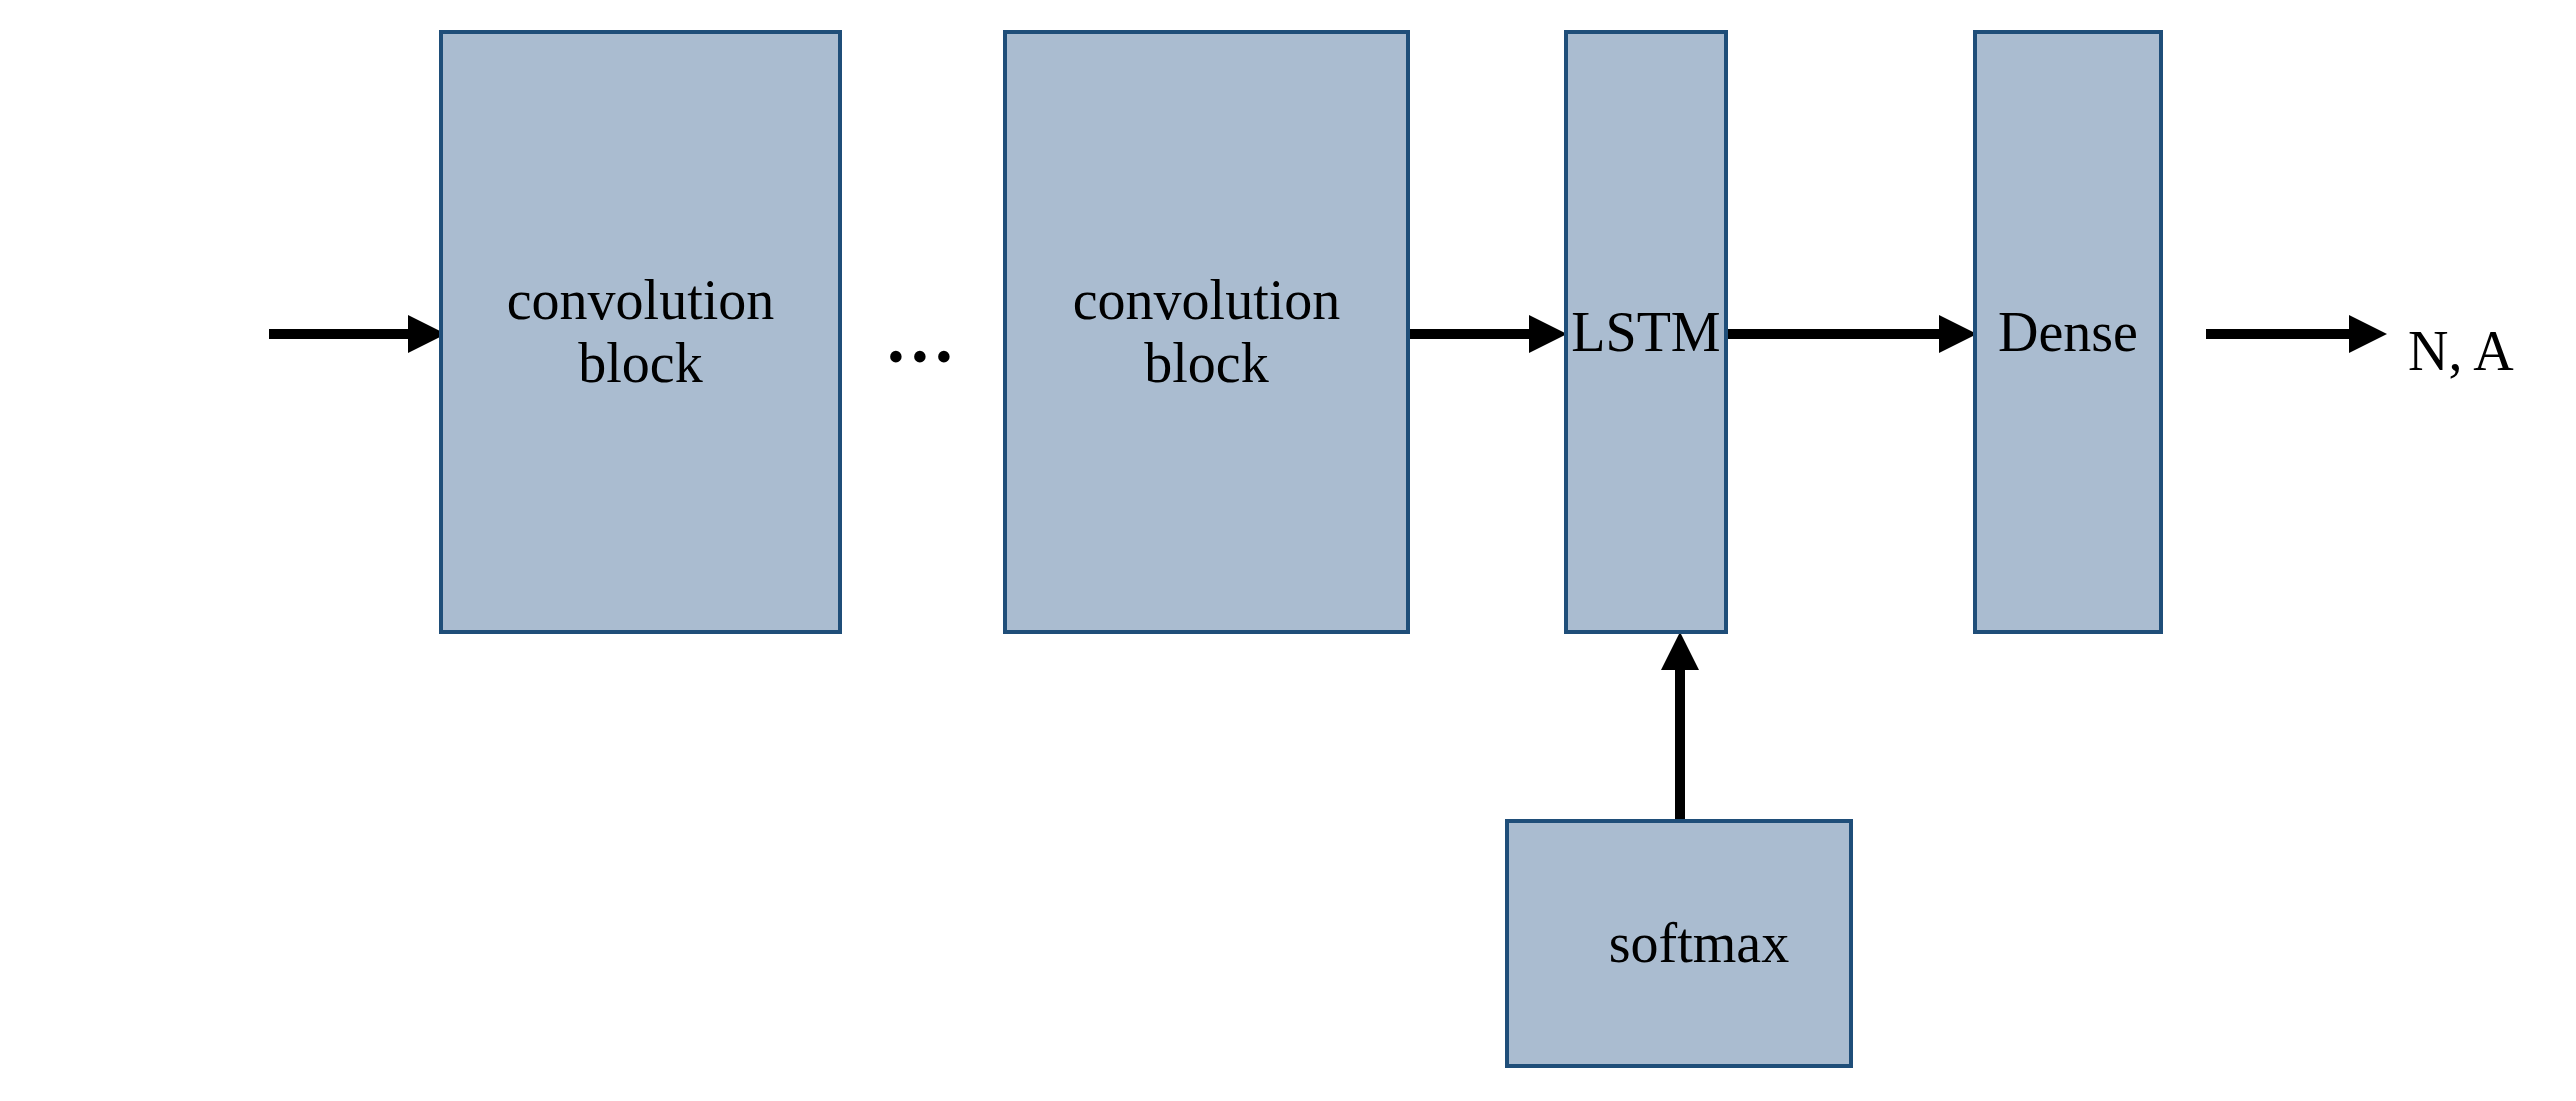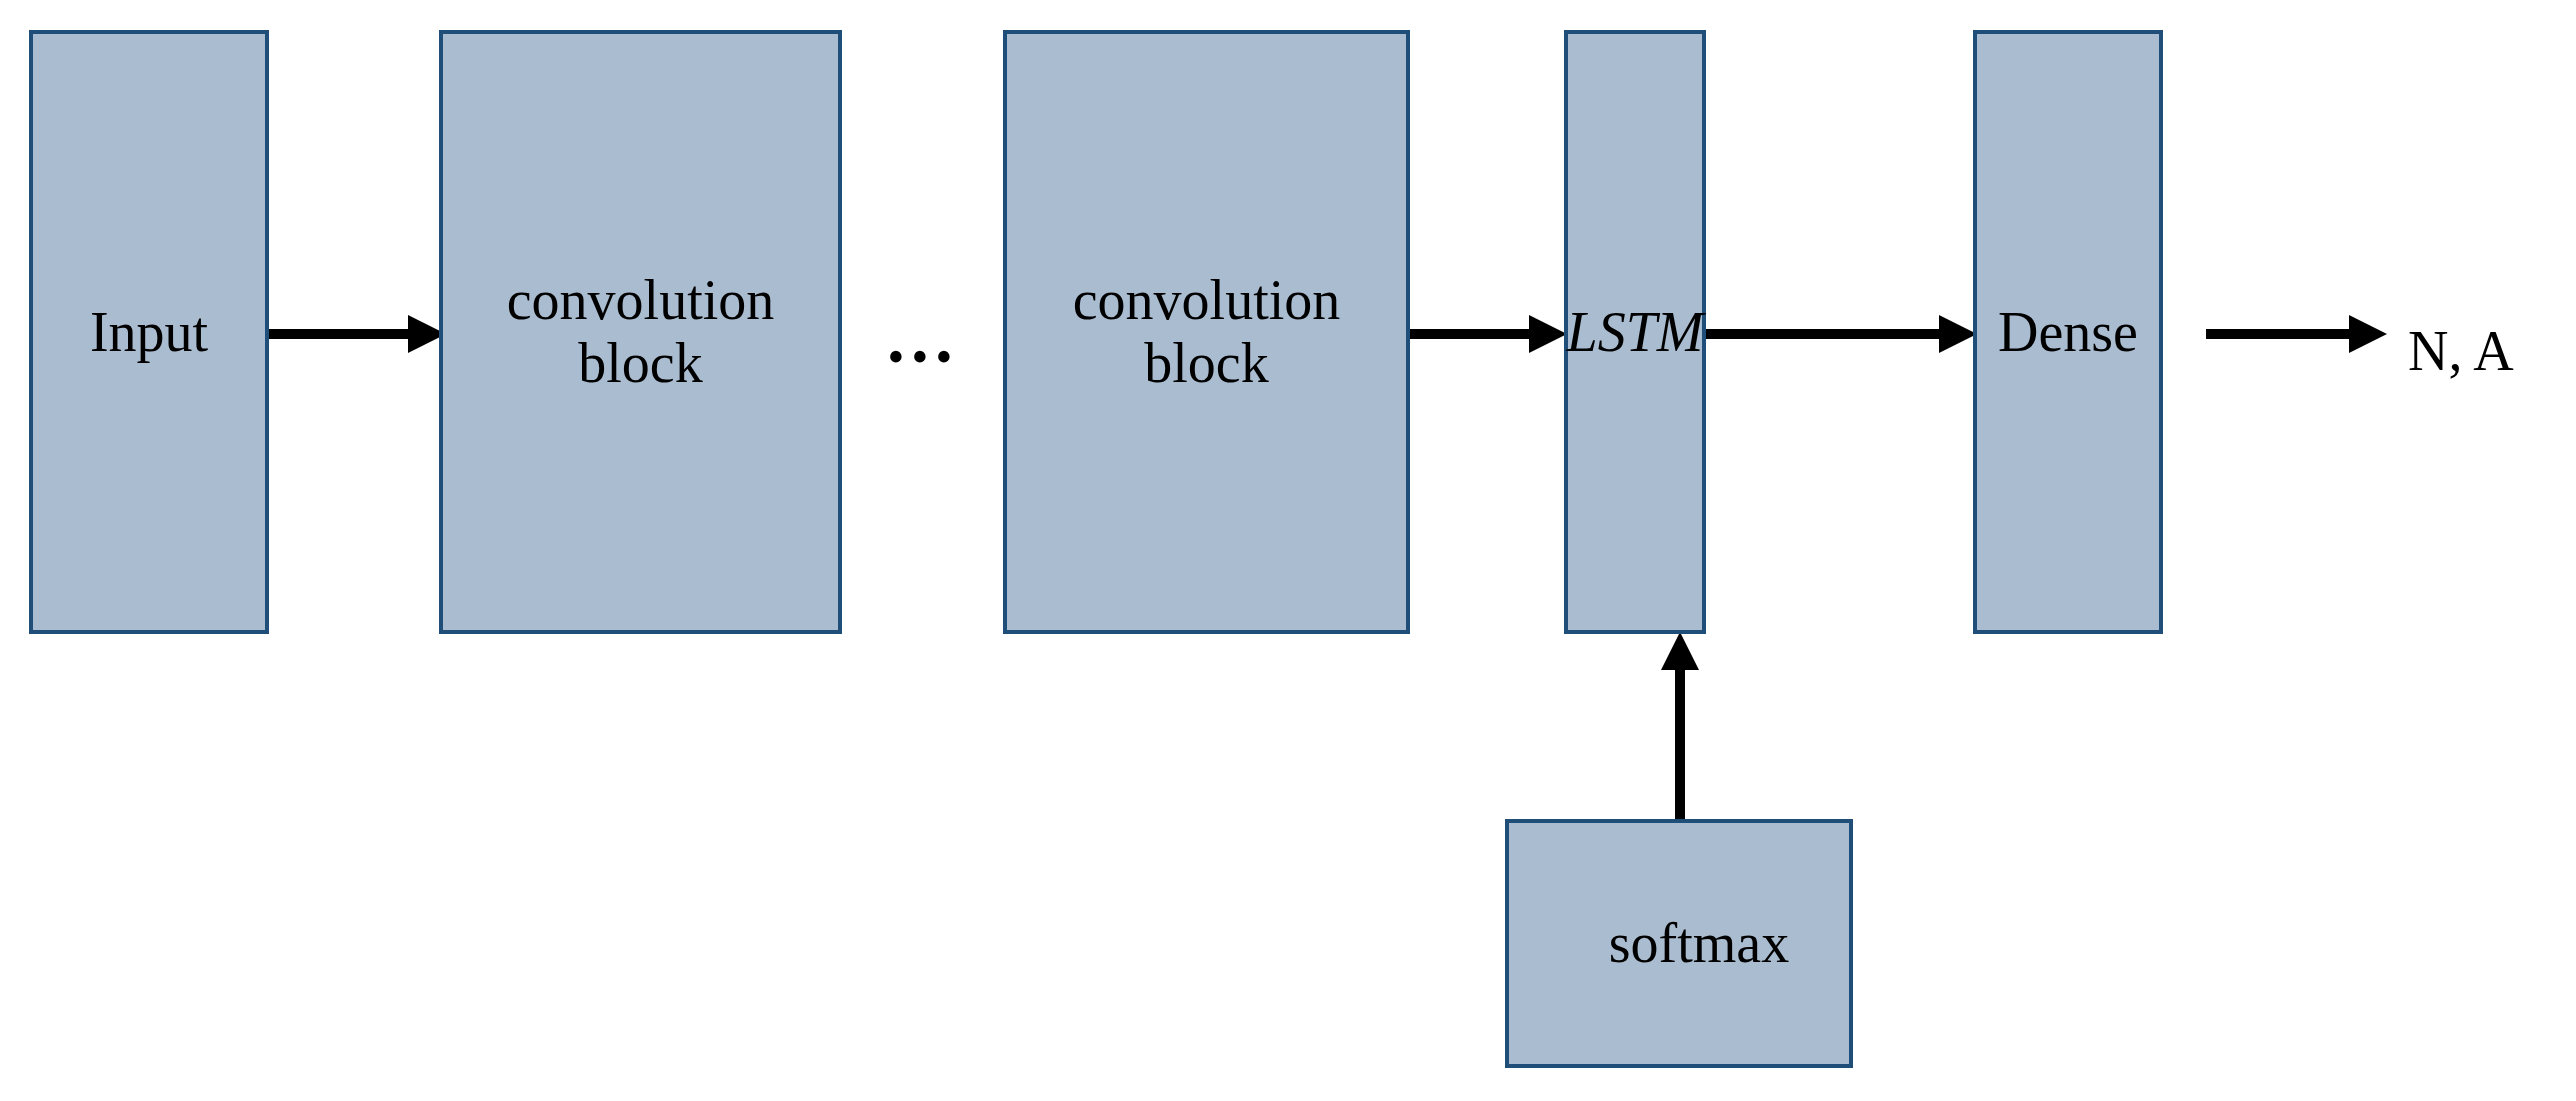--- a/index.html
+++ b/index.html
@@ -36,21 +36,21 @@
   }
   .block .block-label {
     display: block;
     white-space: pre-line;
     font-size: 56px;
   }
 
   #block-input      { left: 29px;   top: 30px;  width: 240px; height: 604px; }
   #block-conv-1     { left: 439px;  top: 30px;  width: 403px; height: 604px; }
   #block-conv-2     { left: 1003px; top: 30px;  width: 407px; height: 604px; }
-  #block-lstm       { left: 1564px; top: 30px;  width: 142px; height: 604px; font-style: italic; }
+  #block-lstm       { left: 1564px; top: 30px;  width: 164px; height: 604px; }
   #block-dense      { left: 1973px; top: 30px;  width: 190px; height: 604px; }
   #block-softmax    { left: 1505px; top: 819px; width: 348px; height: 249px; padding-left: 40px; }
 
   
   #ellipsis {
     position: absolute;
     left: 864px;
     top: 288px;
     width: 118px;
     height: 100px;
@@ -136,23 +136,20 @@
   #arrow-dense-to-output .shaft { width: 148px; }
 
   #arrow-softmax-to-lstm { left: 1660px; top: 632px; width: 40px; height: 190px; }
   #arrow-softmax-to-lstm .shaft { height: 161px; }
 </style>
 </head>
 <body>
 
 <div id="diagram">
 
-  <div class="block" id="block-input">
-    <span class="block-label">Input</span>
-  </div>
 
   <div class="block" id="block-conv-1">
     <span class="block-label">convolution
 block</span>
   </div>
 
   <div id="ellipsis">...</div>
 
   <div class="block" id="block-conv-2">
     <span class="block-label">convolution

